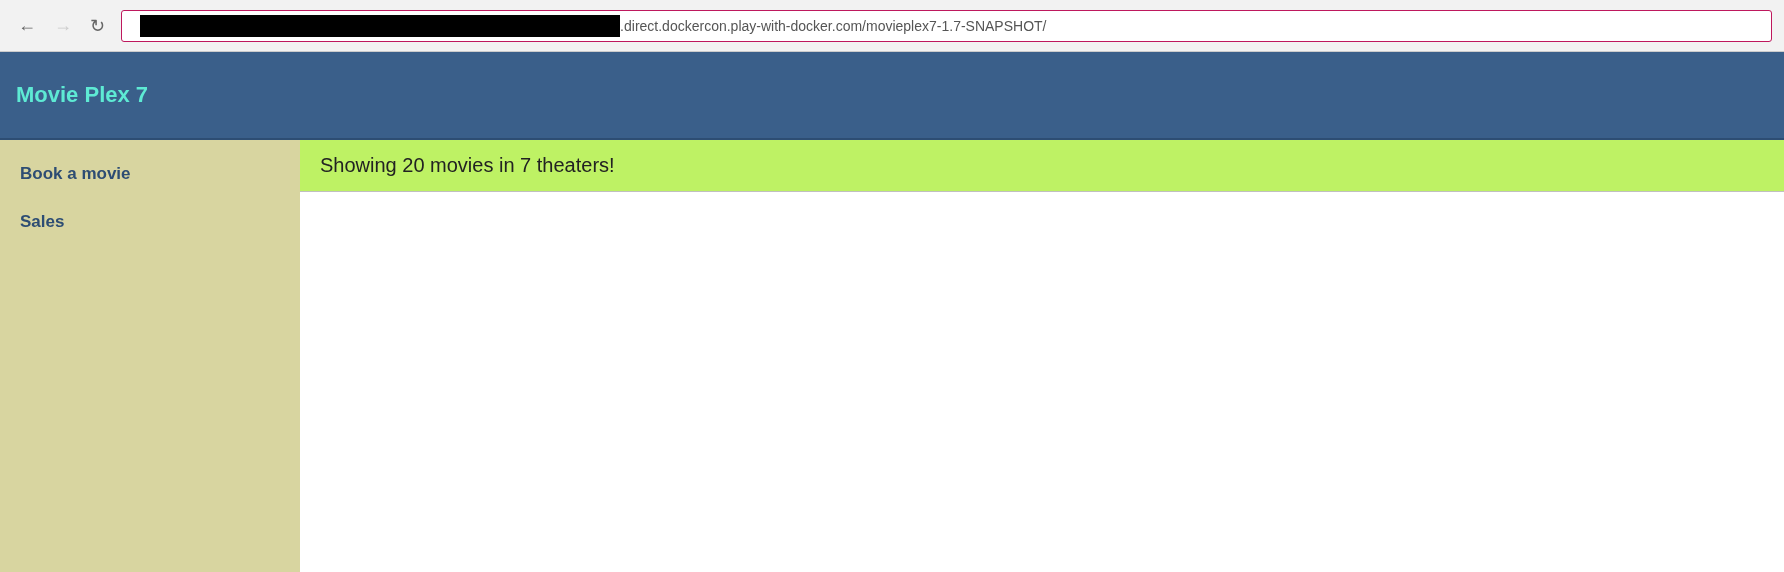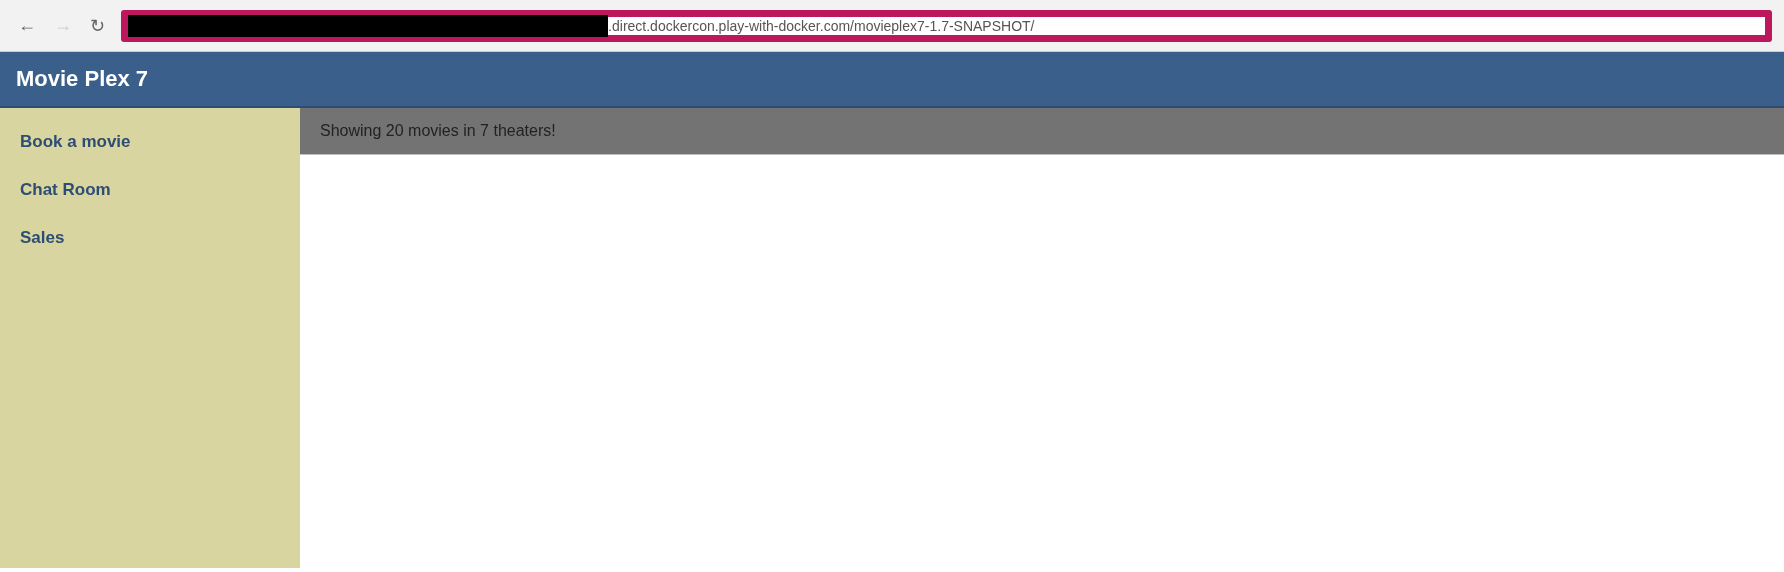--- a/index.html
+++ b/index.html
@@ -47,45 +47,45 @@
     .nav-btn.disabled {
       color: #ccc;
       cursor: default;
     }
 
     .address-bar-container {
       flex: 1;
       display: flex;
       align-items: center;
       background: #fff;
-      border: 7px solid #be185d;
+      border: 1px solid #be185d;
       border-radius: 3px;
-      padding: 4px 0;
+      padding: 4px 18px;
       height: 32px;
     }
 
     .address-bar-black {
       background: #000;
       width: 480px;
       height: 22px;
       display: inline-block;
       flex-shrink: 0;
     }
 
     .address-bar-text {
       color: #555;
       font-size: 14px;
       font-family: Arial, sans-serif;
     }
 
     
     .app-header {
       background: #3a5f8a;
-      color: #ffffff;
-      padding: 14px 16px;
+      color: #5eead4;
+      padding: 30px 16px;
       font-size: 22px;
       font-weight: bold;
       border-bottom: 2px solid #2d4d73;
     }
 
     
     .main-layout {
       display: flex;
       min-height: 460px;
     }
@@ -109,23 +109,23 @@
       cursor: pointer;
     }
 
     
     .content-area {
       flex: 1;
       background: #fff;
     }
 
     .content-banner {
-      background: #737373;
+      background: #bef264;
       padding: 14px 20px;
-      font-size: 16px;
+      font-size: 20px;
       color: #222;
       border-bottom: 1px solid #c0c0c0;
     }
   </style>
 </head>
 <body>
 
 <div class="browser-chrome">
   <div class="nav-buttons">
     <button class="nav-btn">←</button>
@@ -141,21 +141,20 @@
 
 <div class="app-header">
   <span>Movie Plex 7</span>
 </div>
 
 <div class="main-layout">
 
   <nav class="sidebar">
 
   <a class="sidebar-link" href="#">Book a movie</a>
-      <a class="sidebar-link" href="#">Chat Room</a>
       <a class="sidebar-link" href="#">Sales</a>
     </nav>
 
   <div class="content-area">
     <div class="content-banner">
       <span>Showing 20 movies in 7 theaters!</span>
     </div>
   </div>
 
 </div>

